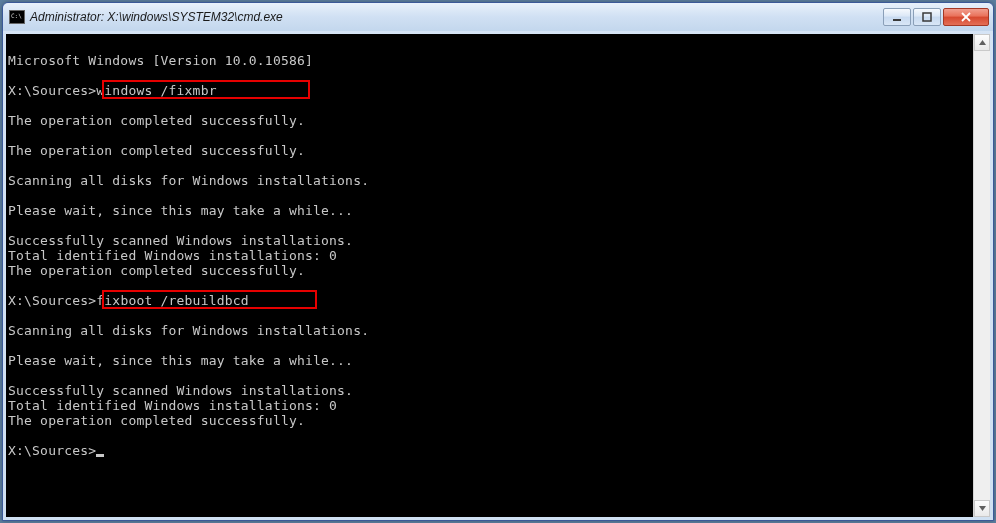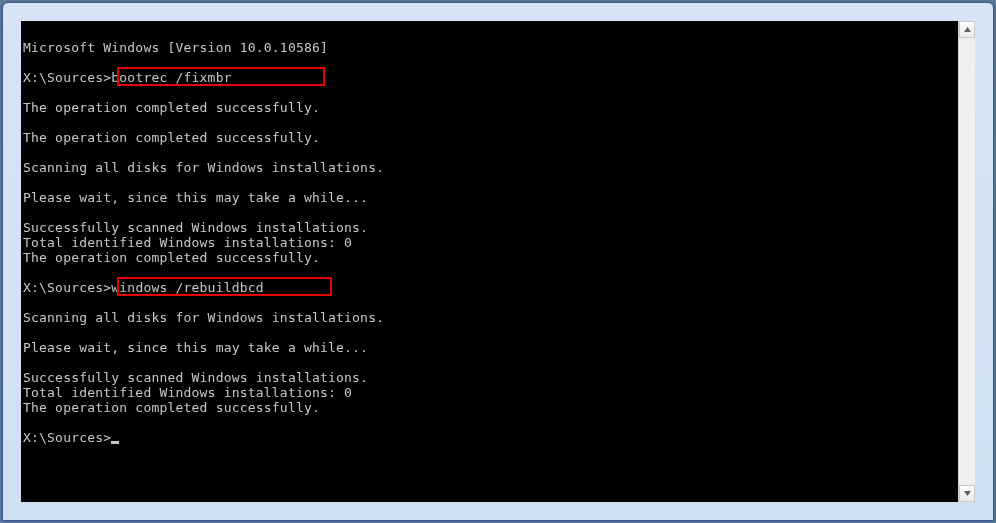--- a/index.html
+++ b/index.html
@@ -70,21 +70,21 @@
       cursor: pointer;
     }
     .wc-btn.close {
       width: 46px;
       background: linear-gradient(to bottom, #f19e8e 0%, #e9715a 45%, #d6482f 50%, #e36e56 100%);
       border-color: #a43825;
     }
     .wc-btn svg { display: block; }
     .terminal-wrapper {
       flex: 1;
-      padding: 18px;
+      padding: 3px;
       display: flex;
     }
     .terminal {
       flex: 1;
       background: #000;
       position: relative;
       overflow: hidden;
     }
     .terminal-content {
       position: absolute;
@@ -133,40 +133,62 @@
       align-items: center;
       justify-content: center;
       cursor: pointer;
     }
     .sb-track { flex: 1; background: #efefef; }
   </style>
 </head>
 <body>
 
 <div class="window">
+  <div class="titlebar">
+    <span class="title-icon"></span>
+    <span class="title-text">Administrator: X:\windows\SYSTEM32\cmd.exe</span>
+    <div class="window-controls">
+      <div class="wc-btn">
+        <svg width="10" height="10">
+            <rect x="1" y="7" width="8" height="2" fill="#3a3a3a"></rect>
+          </svg>
+      </div>
+      <div class="wc-btn">
+        <svg width="10" height="10">
+            <rect x="1" y="1" width="8" height="8" fill="none" stroke="#3a3a3a" stroke-width="1.5"></rect>
+          </svg>
+      </div>
+      <div class="wc-btn close">
+        <svg width="12" height="10">
+          <line x1="2" y1="1" x2="10" y2="9" stroke="#fff" stroke-width="1.8"></line>
+          <line x1="10" y1="1" x2="2" y2="9" stroke="#fff" stroke-width="1.8"></line>
+        </svg>
+      </div>
+    </div>
+  </div>
 
   <div class="terminal-wrapper">
     <div class="terminal">
       <div class="terminal-content">
 <span>Microsoft Windows [Version 10.0.10586]</span>
 
-<span class="cmd-line"><span>X:\Sources&gt;</span><span>bootrec /fixmbr</span><span class="hl-box" style="left:94px;width:208px"></span></span>
+<span class="cmd-line"><span>X:\Sources&gt;</span><span>windows /fixmbr</span><span class="hl-box" style="left:94px;width:208px"></span></span>
 <span>The operation completed successfully.</span>
 
 <span>The operation completed successfully.</span>
 
 <span>Scanning all disks for Windows installations.</span>
 
 <span>Please wait, since this may take a while...</span>
 
 <span>Successfully scanned Windows installations.</span>
 <span>Total identified Windows installations: 0</span>
 <span>The operation completed successfully.</span>
 
-<span class="cmd-line"><span>X:\Sources&gt;</span><span>windows /rebuildbcd</span><span class="hl-box" style="left:94px;width:215px"></span></span>
+<span class="cmd-line"><span>X:\Sources&gt;</span><span>fixboot /rebuildbcd</span><span class="hl-box" style="left:94px;width:215px"></span></span>
 <span>Scanning all disks for Windows installations.</span>
 
 <span>Please wait, since this may take a while...</span>
 
 <span>Successfully scanned Windows installations.</span>
 <span>Total identified Windows installations: 0</span>
 <span>The operation completed successfully.</span>
 
 <span class="cmd-line"><span>X:\Sources&gt;</span><span class="cursor"></span></span>
 </div>

